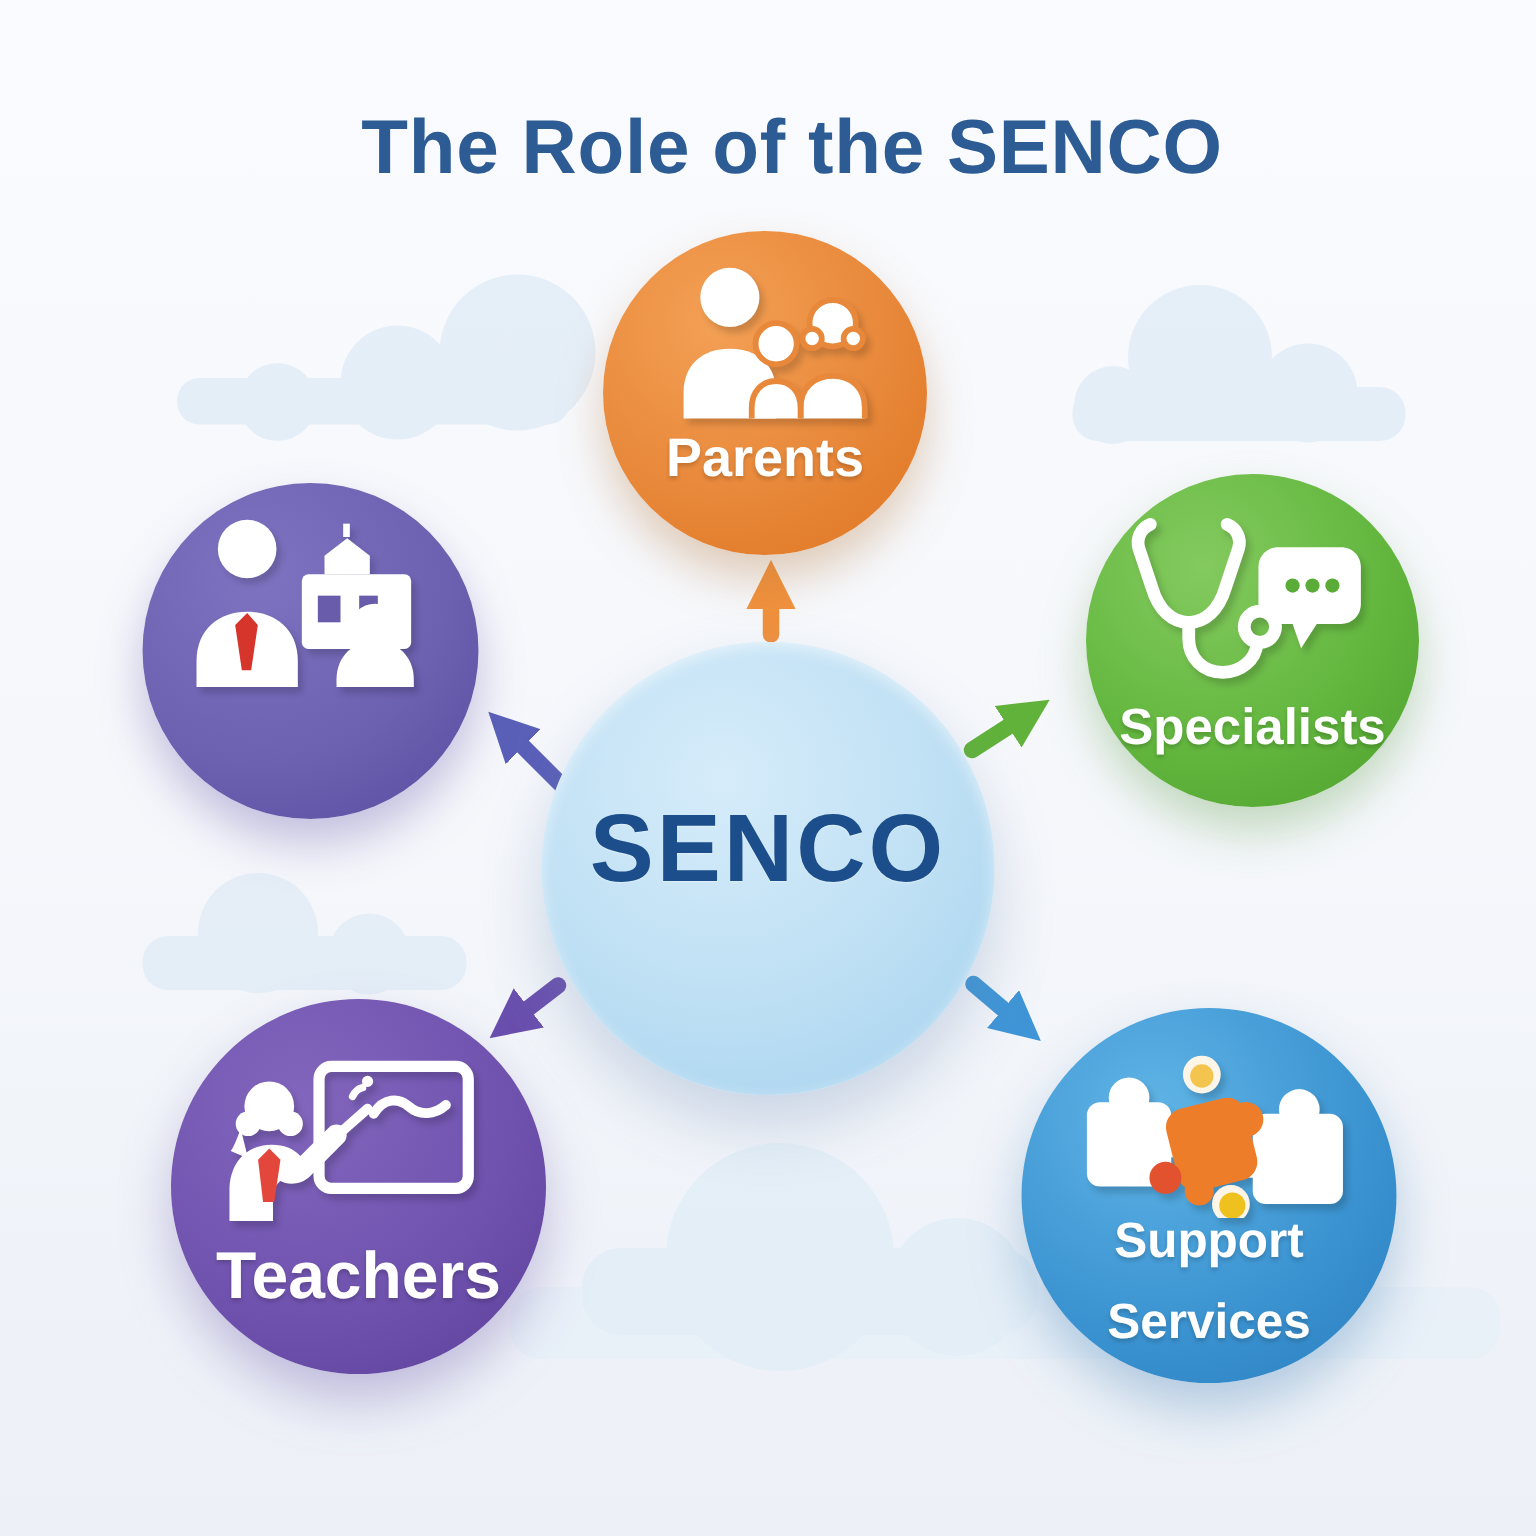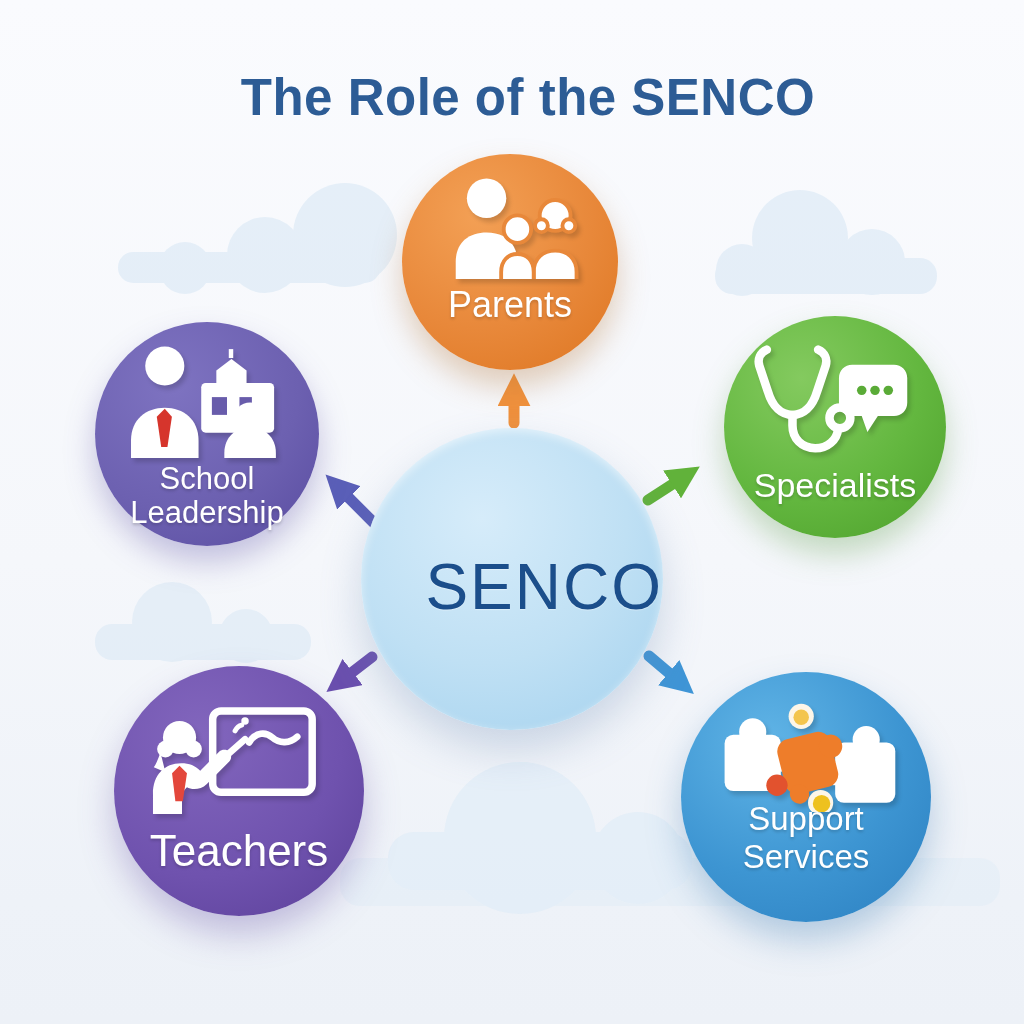--- a/index.html
+++ b/index.html
@@ -11,34 +11,33 @@
   .clouds{position:absolute;left:0;top:0;width:1024px;height:1024px;}
   .title{
     position:absolute;left:0;top:52px;width:1024px;text-align:center;
     font-size:51px;font-weight:700;color:#2d5c95;letter-spacing:.5px;margin:16px;
     text-shadow:0 1px 1px rgba(255,255,255,.8);
   }
   .arrows{position:absolute;left:0;top:0;width:1024px;height:1024px;pointer-events:none;}
 
   .node{position:absolute;border-radius:50%;}
   .node .label{
-    position:absolute;left:0;width:100%;text-align:center;color:#ffffff;font-weight:400;
+    position:absolute;left:0;width:100%;text-align:center;color:#ffffff;font-weight:700;
     white-space:pre-line;text-shadow:0 2px 3px rgba(0,0,0,.18);
   }
   .icon{position:absolute;filter:drop-shadow(3px 4px 2px rgba(0,0,0,.16));}
 
   .center-node{
     left:361px;top:428px;width:302px;height:302px;
     background:radial-gradient(circle at 40% 30%,#d6ecfa 0%,#bfe0f4 52%,#a3d1ee 100%);
     box-shadow:0 20px 40px rgba(110,140,180,.30), inset 0 3px 10px rgba(255,255,255,.55);
   }
   .center-node .label{
-    top:122px;font-size:64px;color:#1b4e8b;letter-spacing:2px;white-space:nowrap;
+    top:100px;font-size:64px;color:#1b4e8b;letter-spacing:2px;white-space:nowrap;
     text-shadow:0 1px 1px rgba(255,255,255,.4);
-    text-align:right;
   }
 
   .n-parents{
     left:402px;top:154px;width:216px;height:216px;
     background:radial-gradient(circle at 35% 28%,#f3a055 0%,#e8883a 55%,#dd7520 100%);
     box-shadow:0 16px 30px rgba(180,120,60,.35);
   }
   .n-parents .label{top:130px;font-size:36px;}
   .n-parents .icon{left:40px;top:22px;width:150px;}
 
@@ -48,21 +47,21 @@
     box-shadow:0 16px 30px rgba(100,160,80,.35);
   }
   .n-specialists .label{top:150px;font-size:34px;}
   .n-specialists .icon{left:22px;top:26px;width:166px;}
 
   .n-support{
     left:681px;top:672px;width:250px;height:250px;
     background:radial-gradient(circle at 35% 28%,#60b4e6 0%,#3d95d2 55%,#2b7fc0 100%);
     box-shadow:0 18px 34px rgba(70,130,180,.35);
   }
-  .n-support .label{top:128px;font-size:33px;line-height:38px;}
+  .n-support .label{top:128px;font-size:33px;line-height:54px;}
   .n-support .icon{left:30px;top:24px;width:194px;}
 
   .n-teachers{
     left:114px;top:666px;width:250px;height:250px;
     background:radial-gradient(circle at 35% 28%,#8266bd 0%,#6f52ae 58%,#5a3f98 100%);
     box-shadow:0 18px 34px rgba(110,90,170,.35);
   }
   .n-teachers .label{top:160px;font-size:44px;}
   .n-teachers .icon{left:34px;top:40px;width:170px;}
 
@@ -229,17 +228,15 @@
         <path d="M105,46 v-14 l17,-13 17,13 v14 z"></path>
         <rect x="88" y="46" width="82" height="56" rx="5"></rect>
       </g>
       <rect x="100" y="62" width="17" height="20" fill="#685cab"></rect>
       <rect x="131" y="62" width="14" height="40" fill="#685cab"></rect>
       <g fill="#ffffff">
         <circle cx="143" cy="87" r="19"></circle>
         <path d="M114,134 v-9 c0,-18 13,-29 29,-29 s29,11 29,29 v9 z"></path>
       </g>
     </svg>
-    <span class="label">School
-Leadership</span>
   </div>
 
 </div>
 
 </body></html>

